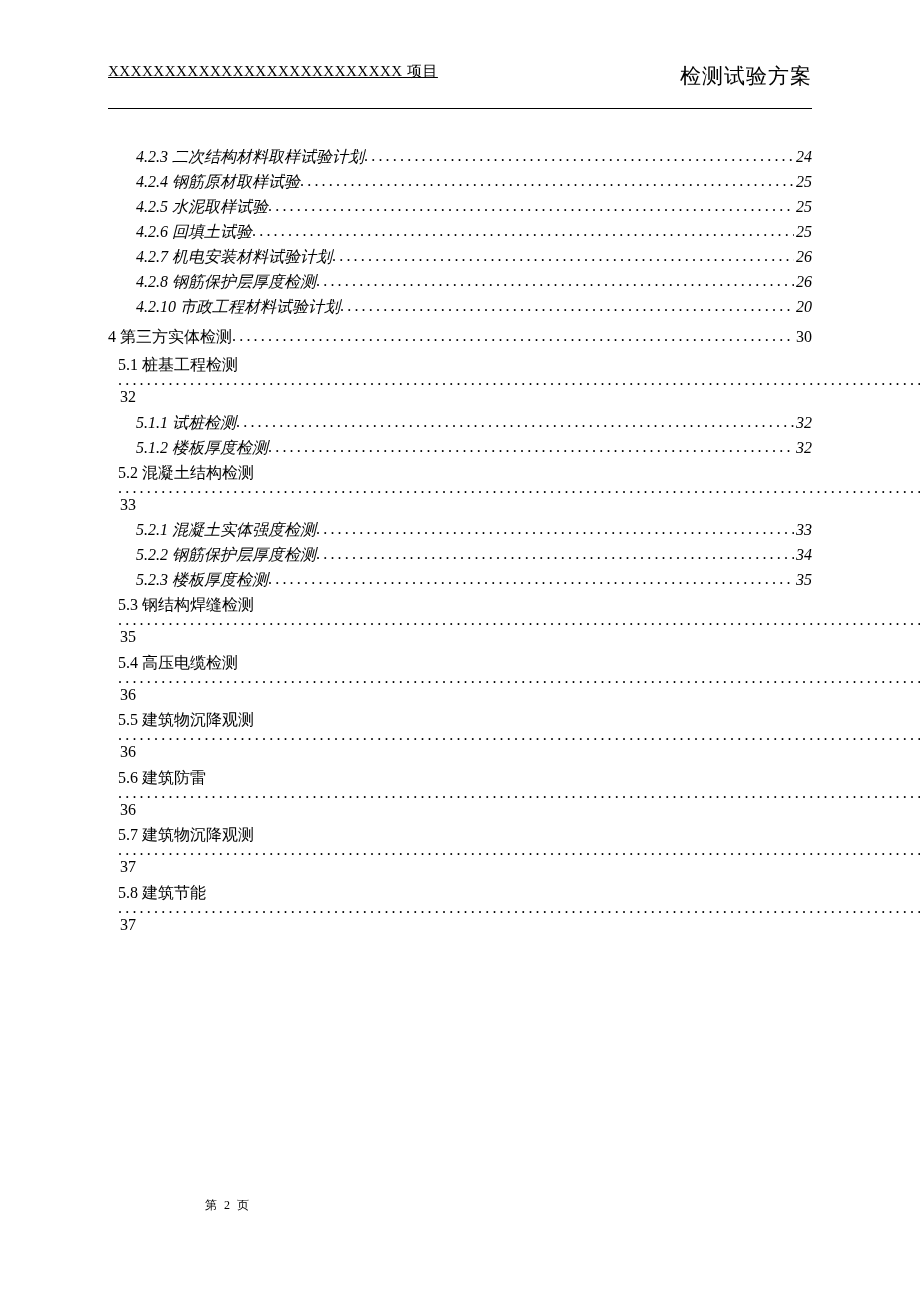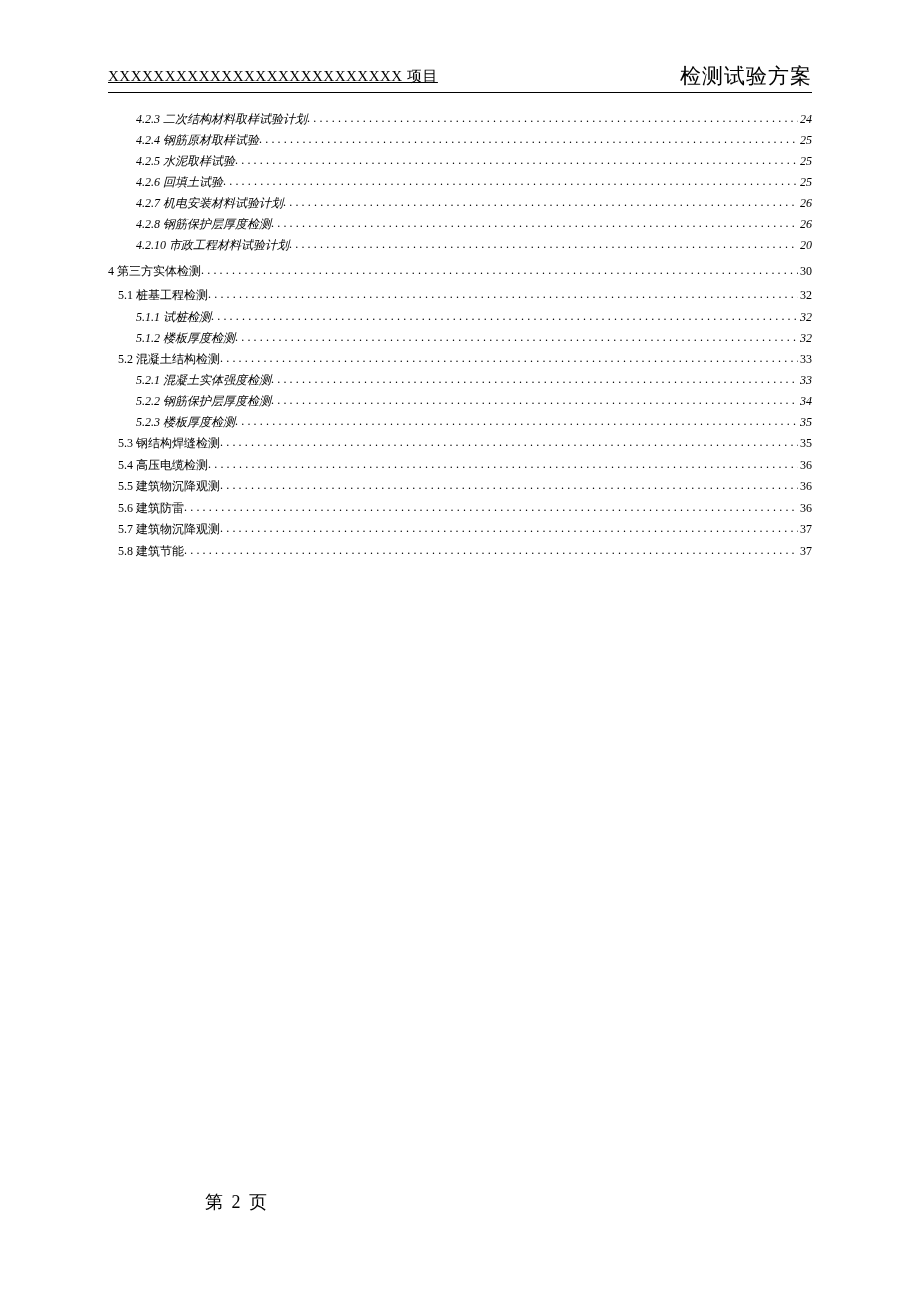--- a/index.html
+++ b/index.html
@@ -10,52 +10,53 @@
     font-family: "SimSun", "宋体", serif;
     color: #000;
     position: relative;
   }
   .page {
     padding: 62px 108px 0 108px;
   }
   .header-row {
     display: flex;
     justify-content: space-between;
-    align-items: center;
+    align-items: flex-start;
     border-bottom: 1.5px solid #000;
-    padding-bottom: 2px;
-    margin-bottom: 20px;
+    padding-bottom: 18px;
+    margin-bottom: 40px;
   }
   .header-left {
     font-size: 15px;
     letter-spacing: 0.5px;
     text-decoration: underline;
   }
   .header-right {
     font-size: 21px;
     letter-spacing: 1px;
   }
   .toc-line {
     display: flex;
     align-items: baseline;
-    font-size: 12px;
+    font-size: 16px;
     line-height: 1;
     margin-bottom: 9.5px;
     white-space: nowrap;
     justify-content: space-between;
   }
   .toc-line.level3 {
     padding-left: 28px;
     font-style: italic;
     font-family: "KaiTi", "楷体", serif;
     color: #000;
     margin-bottom: 9px;
   }
   .toc-line.level2 {
     padding-left: 10px;
+    flex-direction: column;
   }
   .toc-line.level1 {
     padding-left: 0;
     font-weight: 500;
     margin-top: 14px;
     margin-bottom: 12px;
   }
   .toc-label { flex: 0 0 auto; }
   .toc-dots {
     flex: 1 1 auto;
@@ -70,21 +71,21 @@
   }
   .toc-page { flex: 0 0 auto; padding-left: 2px; font-family: Liberation Serif, serif; }
   .level3 .toc-page { font-style: italic; }
   .footer {
     position: absolute;
     bottom: 88px;
     left: 0;
     width: 100%;
     text-align: left;
     padding-left: 205px;
-    font-size: 18px;
+    font-size: 12px;
     letter-spacing: 2px;
   }
 </style>
 </head>
 <body>
 
 <div class="page">
   <div class="header-row">
     <span class="header-left">XXXXXXXXXXXXXXXXXXXXXXXXXX 项目</span>
     <span class="header-right">检测试验方案</span>

